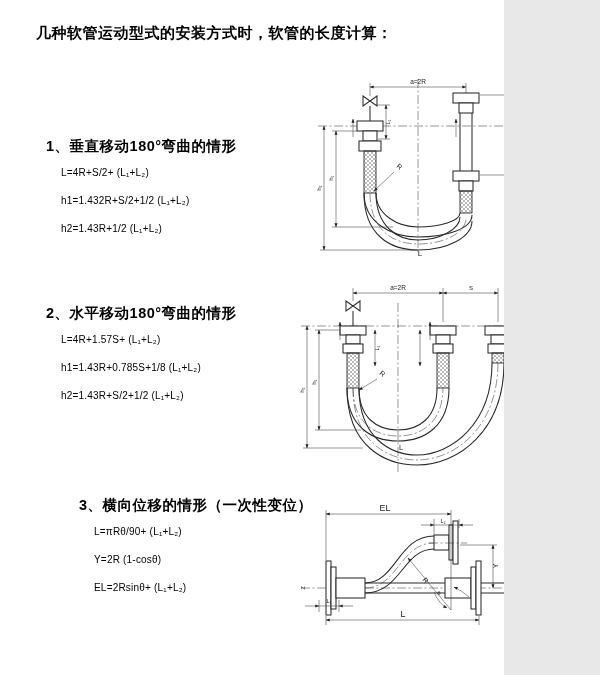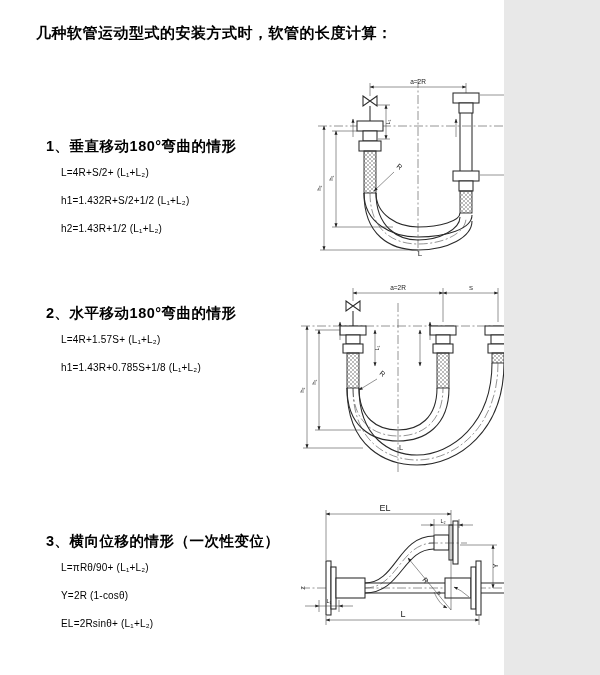--- a/index.html
+++ b/index.html
@@ -1,20 +1,20 @@
 <!DOCTYPE html>
 <html><head>
 <meta charset="utf-8">
 <style>
   html,body{margin:0;padding:0;background:#e8e8e8;}
   .page{position:relative;width:504px;height:675px;background:#ffffff;overflow:hidden;
         font-family:"Liberation Sans","DejaVu Sans",sans-serif;color:#000000;}
   .title{position:absolute;left:36px;top:24px;font-size:15px;font-weight:700;letter-spacing:0.5px;}
   .section{position:absolute;left:46px;width:270px;}
-  .sec1{top:106px;margin-top:27px;} .sec2{top:300px;} .sec3{top:528px;}
+  .sec1{top:106px;margin-top:27px;} .sec2{top:300px;} .sec3{top:492px;margin-left:33px;}
   .sec-heading{font-size:14.5px;font-weight:700;line-height:26px;letter-spacing:0.5px;}
   .formulas{padding-left:15px;}
   .formula{font-size:10px;line-height:28px;font-weight:400;letter-spacing:0.2px;white-space:nowrap;}
   .dsvg{position:absolute;}
   .d1{left:308px;top:73px;}
   .d2{left:293px;top:278px;}
   .d3{left:293px;top:498px;}
   .ol{fill:none;stroke:#2a2a2a;stroke-width:1.05;}
   .olf{fill:#ffffff;stroke:#2a2a2a;stroke-width:1.05;}
   .thin{fill:none;stroke:#3a3a3a;stroke-width:0.55;}
@@ -47,20 +47,21 @@
       <div class="formula">h1=1.432R+S/2+1/2 (L₁+L₂)</div>
       <div class="formula">h2=1.43R+1/2 (L₁+L₂)</div>
     </div>
   </div>
 
   <div class="section sec2">
     <div class="sec-heading">2、水平移动180°弯曲的情形</div>
     <div class="formulas">
       <div class="formula">L=4R+1.57S+ (L₁+L₂)</div>
       <div class="formula">h1=1.43R+0.785S+1/8 (L₁+L₂)</div>
+      <div class="formula">h2=1.43R+S/2+1/2 (L₁+L₂)</div>
     </div>
   </div>
 
   <div class="section sec3">
     <div class="sec-heading">3、横向位移的情形（一次性变位）</div>
     <div class="formulas">
       <div class="formula">L=πRθ/90+ (L₁+L₂)</div>
       <div class="formula">Y=2R (1-cosθ)</div>
       <div class="formula">EL=2Rsinθ+ (L₁+L₂)</div>
     </div>

